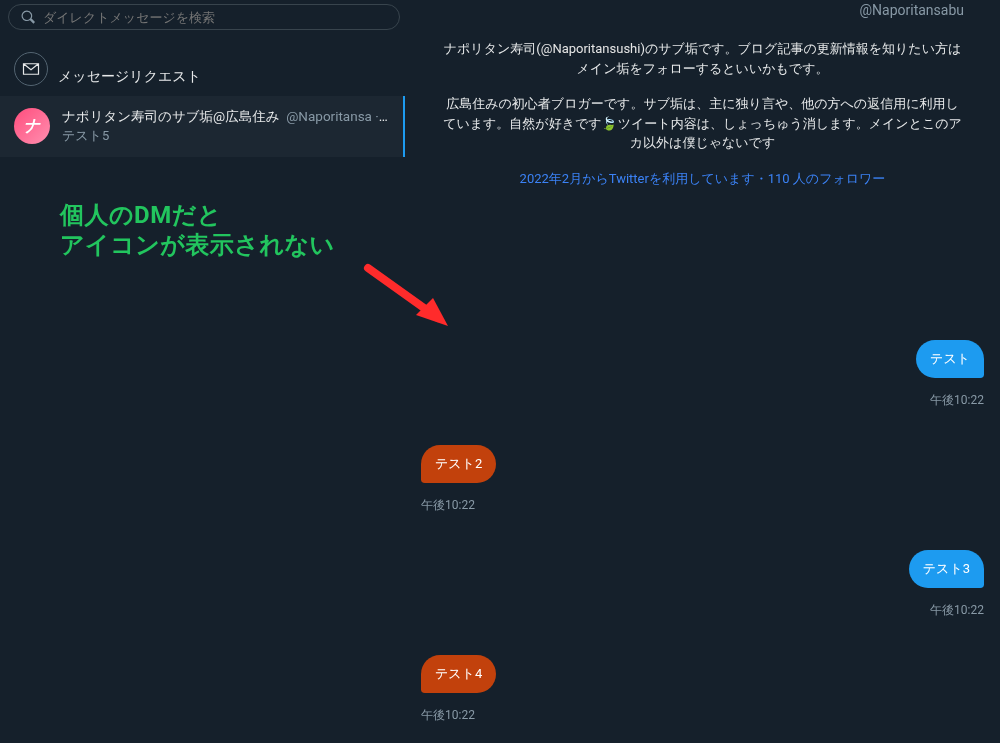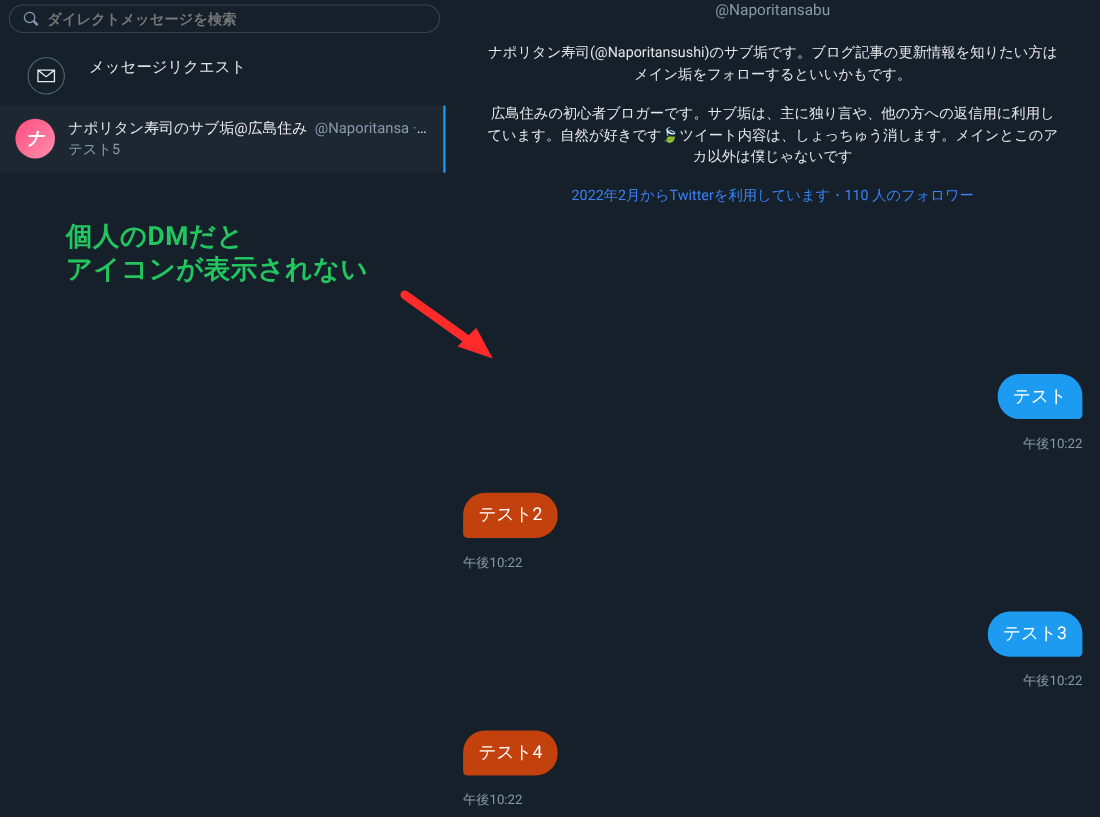--- a/index.html
+++ b/index.html
@@ -34,29 +34,27 @@
       padding: 0 12px;
       gap: 8px;
     }
     .search-box input {
       background: transparent;
       border: none;
       outline: none;
       color: #f0abfc;
       font-size: 13px;
       flex: 1;
-      font-weight: bold;
     }
     .requests-row {
       display: flex;
-      align-items: flex-start;
-      gap: 22px;
+      align-items: flex-end;
+      gap: 10px;
       padding: 10px 14px;
       cursor: pointer;
-      margin-left: 11px;
     }
     .requests-icon {
       width: 34px;
       height: 34px;
       border-radius: 50%;
       border: 1px solid #536471;
       display: flex;
       align-items: center;
       justify-content: center;
     }
@@ -121,20 +119,21 @@
       text-align: center;
       padding: 0 20px;
       color: #e7e9ea;
       font-size: 13px;
       line-height: 1.5;
     }
     .profile-handle {
       color: #8899a6;
       font-size: 14px;
       margin-bottom: 18px;
+      text-align: right;
     }
     .profile-bio {
       margin-bottom: 16px;
     }
     .profile-bio .link {
       color: #e5e5e5;
       text-decoration: none;
     }
     .profile-meta {
       color: #3b82f6;
@@ -146,21 +145,21 @@
       display: flex;
       flex-direction: column;
       gap: 12px;
       padding-top: 50px;
     }
     .msg-row { display: flex; flex-direction: column; }
     .msg-row.sent { align-items: flex-end; }
     .msg-row.recv { align-items: flex-start; }
     .bubble {
       padding: 10px 14px;
-      font-size: 16px;
+      font-size: 13px;
       max-width: 70%;
       text-align: center;
     }
     .bubble.sent {
       background: #1d9bf0;
       color: #fff;
       border-radius: 20px 20px 4px 20px;
     }
     .bubble.recv {
       background: #c2410c;

